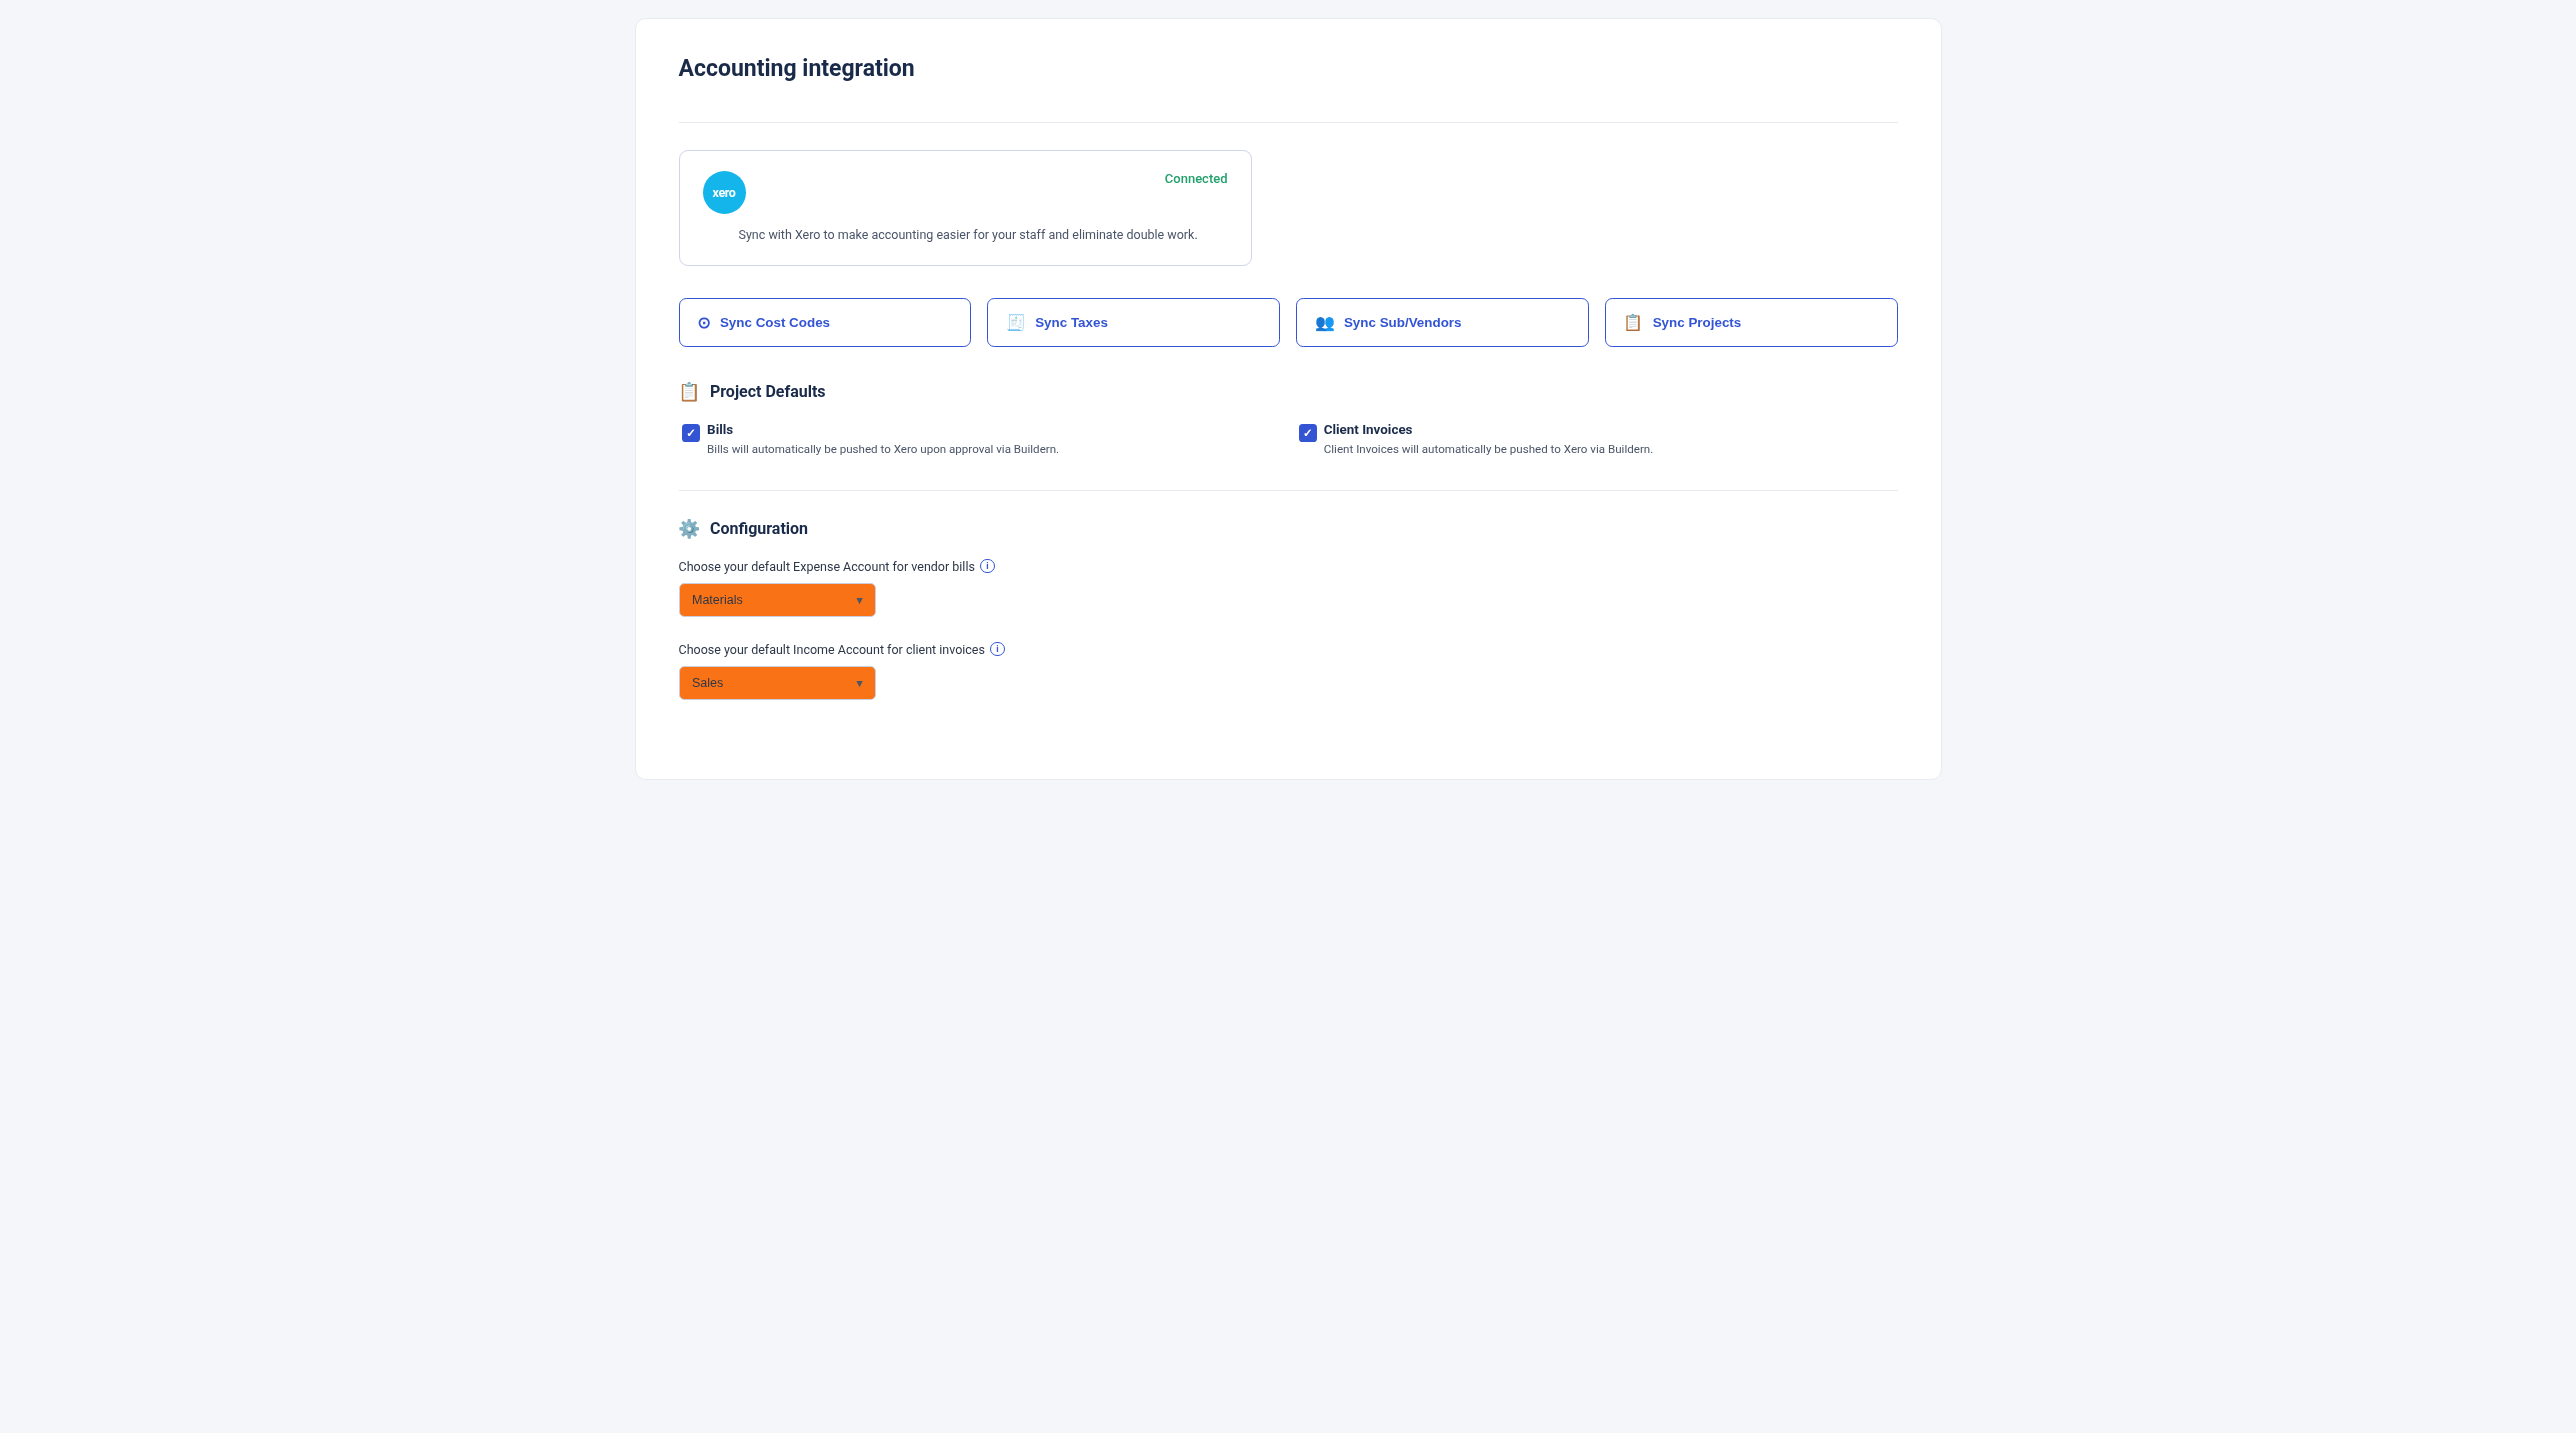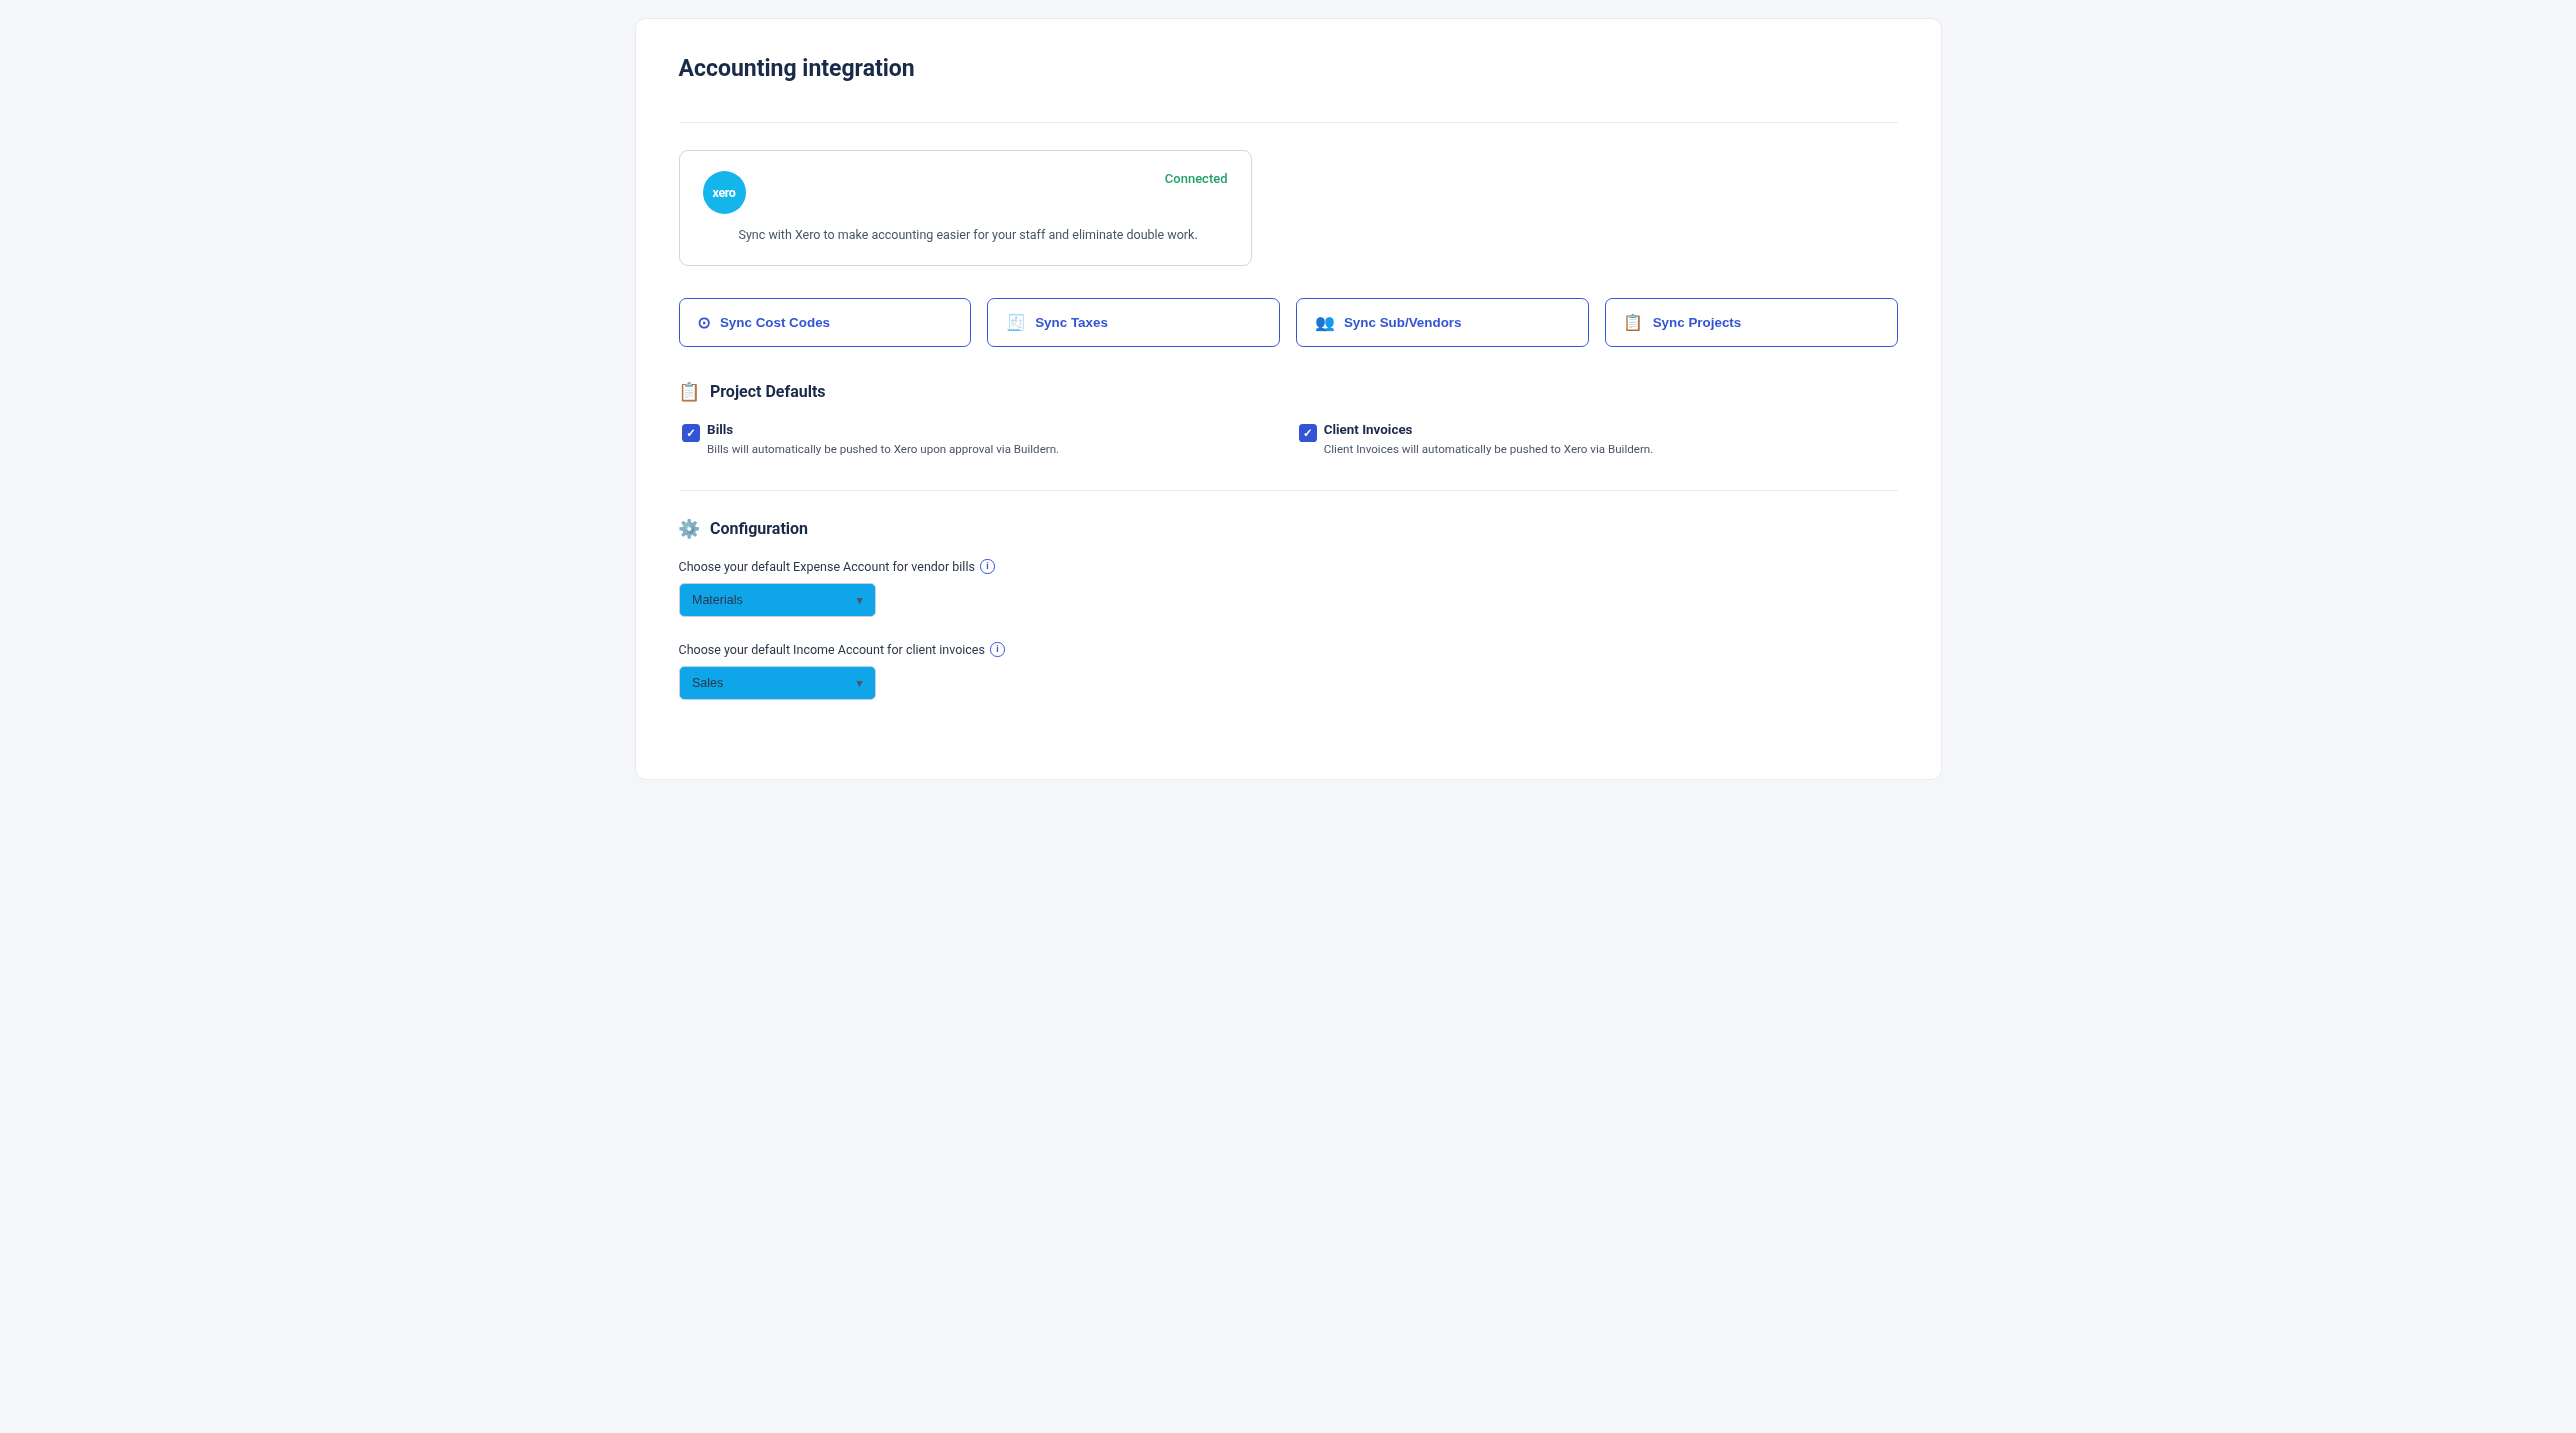--- a/index.html
+++ b/index.html
@@ -154,21 +154,21 @@
     }
     
     .configuration-section {
       margin-top: 9px;
     }
     .config-label {
       font-size: 12.5px;
       color: #2d3748;
       margin-bottom: 9px;
       display: flex;
-      align-items: flex-end;
+      align-items: flex-start;
       gap: 5.4px;
     }
     .info-icon {
       width: 14.3px;
       height: 14.3px;
       border-radius: 50%;
       border: 1.8px solid #3355d4;
       color: #3355d4;
       font-size: 9px;
       font-weight: 700;
@@ -182,21 +182,21 @@
       position: relative;
       display: inline-block;
       width: 197px;
       margin-bottom: 25px;
     }
     .select-wrapper select {
       width: 100%;
       padding: 9px 32px 9px 12.5px;
       border: 0.9px solid #c8cfe0;
       border-radius: 5.4px;
-      background: #0ea5e9;
+      background: #f97316;
       font-size: 12.5px;
       color: #2d3748;
       appearance: none;
       cursor: pointer;
       outline: none;
     }
     .select-arrow {
       position: absolute;
       right: 10.7px;
       top: 50%;

